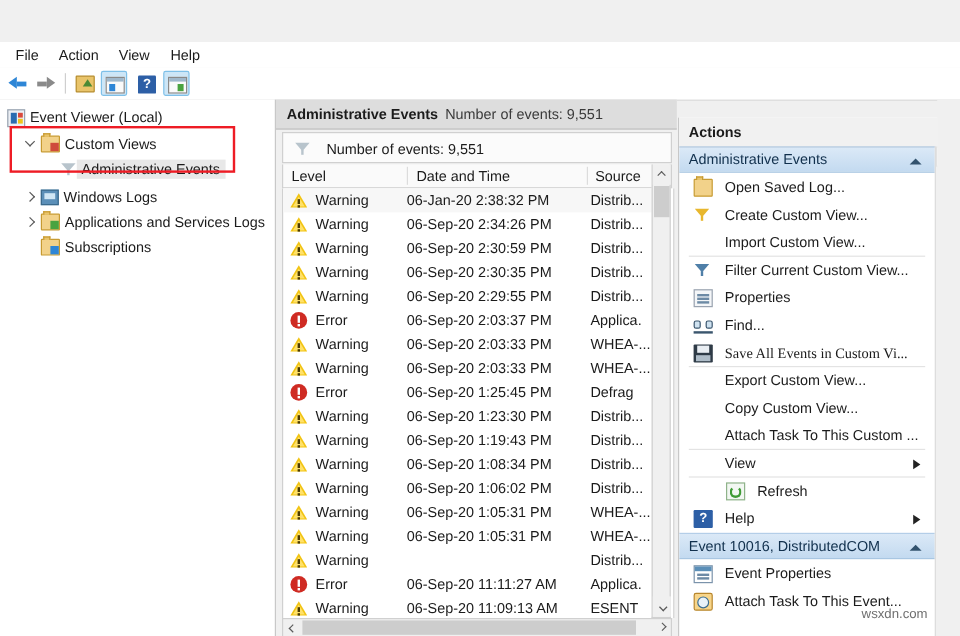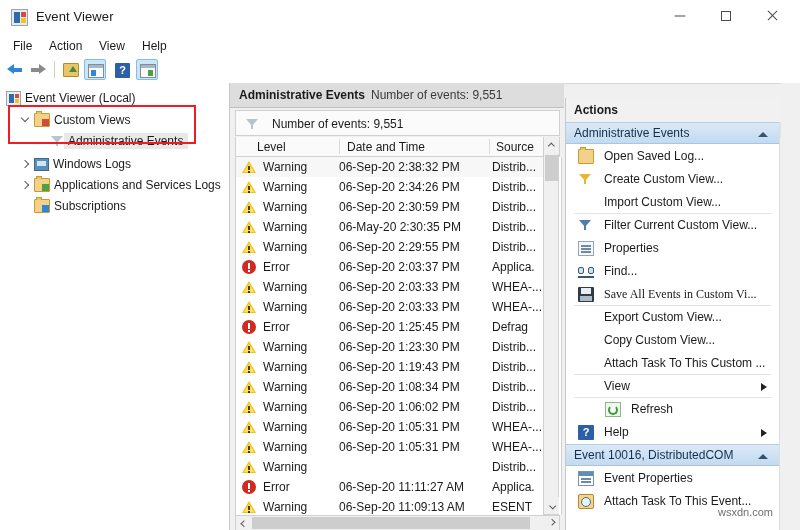--- a/index.html
+++ b/index.html
@@ -159,38 +159,20 @@
   .act-vscroll .btn{position:absolute;left:0;top:0;width:15px;height:17px;background:#fcfcfc;border:1px solid #e2e2e2;box-sizing:border-box;}
 
   .watermark{position:absolute;left:718px;top:506px;font-size:11px;color:#6f6f6f;font-family:"Liberation Sans",sans-serif;}
   .gutter{position:absolute;left:781px;top:83px;width:19px;height:447px;background:#f0f0f0;}
 </style>
 </head>
 <body>
 
 <div class="app">
 
-  <div class="titlebar">
-    <div class="title-ico">
-      <div class="sheet"></div>
-        <div class="bar"></div>
-        <div class="dot"></div>
-        <div class="dot2"></div>
-    </div>
-    <div class="title-text">Event Viewer</div>
-    <div class="winbtn btn-min">
-        <div class="g glyph-min"></div>
-      </div>
-    <div class="winbtn btn-max">
-        <div class="g glyph-max"></div>
-      </div>
-    <div class="winbtn btn-close">
-        <div class="g glyph-close"></div>
-      </div>
-  </div>
 
   <div class="menubar">
     <div class="menu-item" style="left:8px">File</div>
     <div class="menu-item" style="left:44px">Action</div>
     <div class="menu-item" style="left:94px">View</div>
     <div class="menu-item" style="left:137px">Help</div>
   </div>
 
   <div class="toolbar">
     <div class="tb" style="left:4px">
@@ -291,37 +273,37 @@
 
     <div class="filterbar">
       <div class="ic-funnel" style="position:absolute;left:9px;top:6px;">
           <div class="f"></div>
           <div class="s"></div>
         </div>
       <div class="lbl">Number of events: 9,551</div>
     </div>
 
     <div class="colhdr">
-      <div class="c" style="left:21px">Level</div>
+      <div class="c" style="left:7px">Level</div>
       <div class="div" style="left:103px"></div>
       <div class="c" style="left:111px">Date and Time</div>
       <div class="div" style="left:253px"></div>
       <div class="c" style="left:260px">Source</div>
     </div>
 
     <div class="grid" id="grid">
         <div class="row alt" style="top: 0px;">
           <div class="sev warn">
             <div class="tri"></div>
             <div class="tri2"></div>
             <div class="ex"></div>
             <div class="ex2"></div>
           </div>
           <div class="lvl">Warning</div>
-          <div class="dt">06-Sep-20 2:38:32 PM</div>
+          <div class="dt">06-Jan-20 2:38:32 PM</div>
           <div class="src">Distrib...</div>
         </div>
         <div class="row" style="top: 20px;">
           <div class="sev warn">
             <div class="tri"></div>
             <div class="tri2"></div>
             <div class="ex"></div>
             <div class="ex2"></div>
           </div>
           <div class="lvl">Warning</div>
@@ -340,21 +322,21 @@
           <div class="src">Distrib...</div>
         </div>
         <div class="row" style="top: 60px;">
           <div class="sev warn">
             <div class="tri"></div>
             <div class="tri2"></div>
             <div class="ex"></div>
             <div class="ex2"></div>
           </div>
           <div class="lvl">Warning</div>
-          <div class="dt">06-May-20 2:30:35 PM</div>
+          <div class="dt">06-Sep-20 2:30:35 PM</div>
           <div class="src">Distrib...</div>
         </div>
         <div class="row" style="top: 80px;">
           <div class="sev warn">
             <div class="tri"></div>
             <div class="tri2"></div>
             <div class="ex"></div>
             <div class="ex2"></div>
           </div>
           <div class="lvl">Warning</div>

